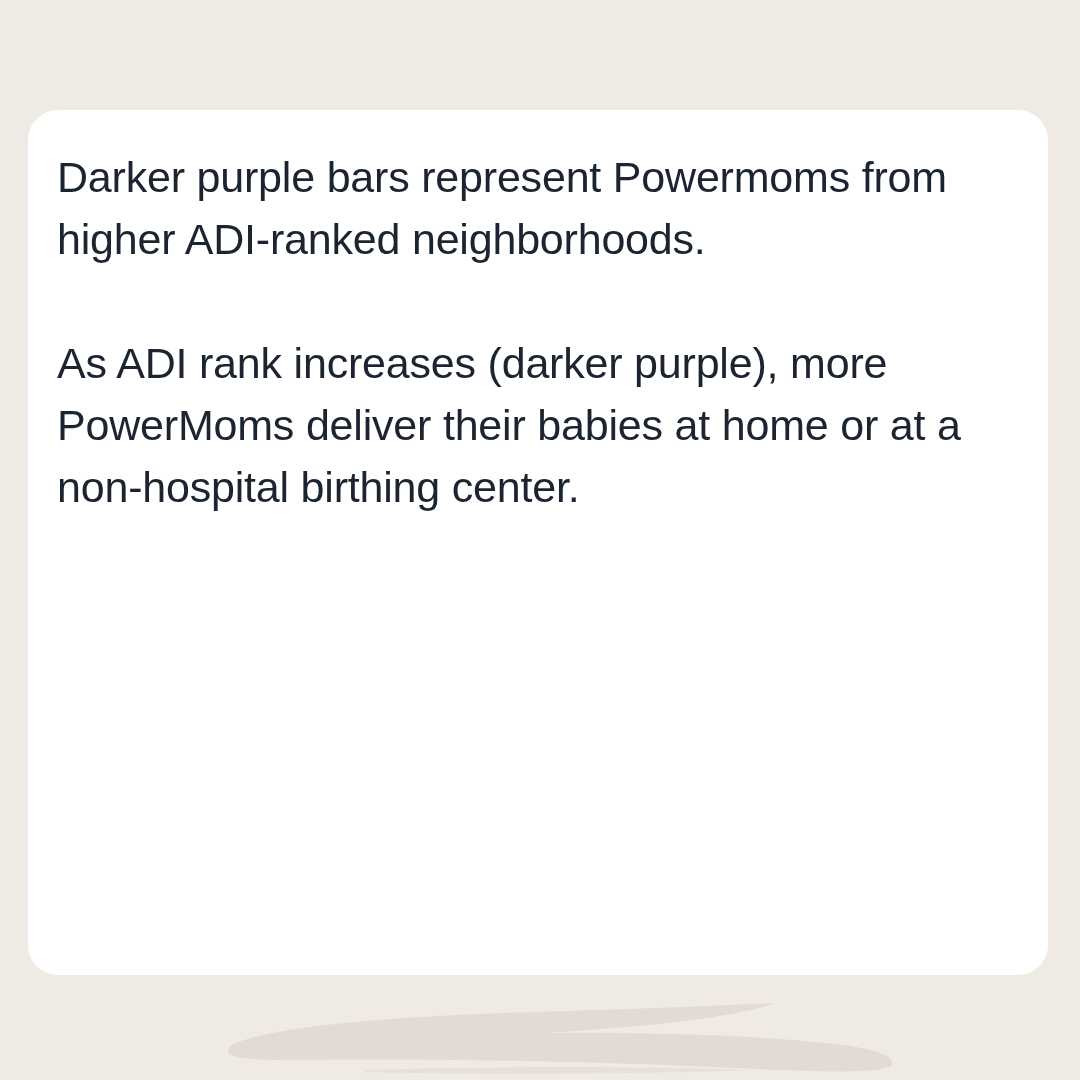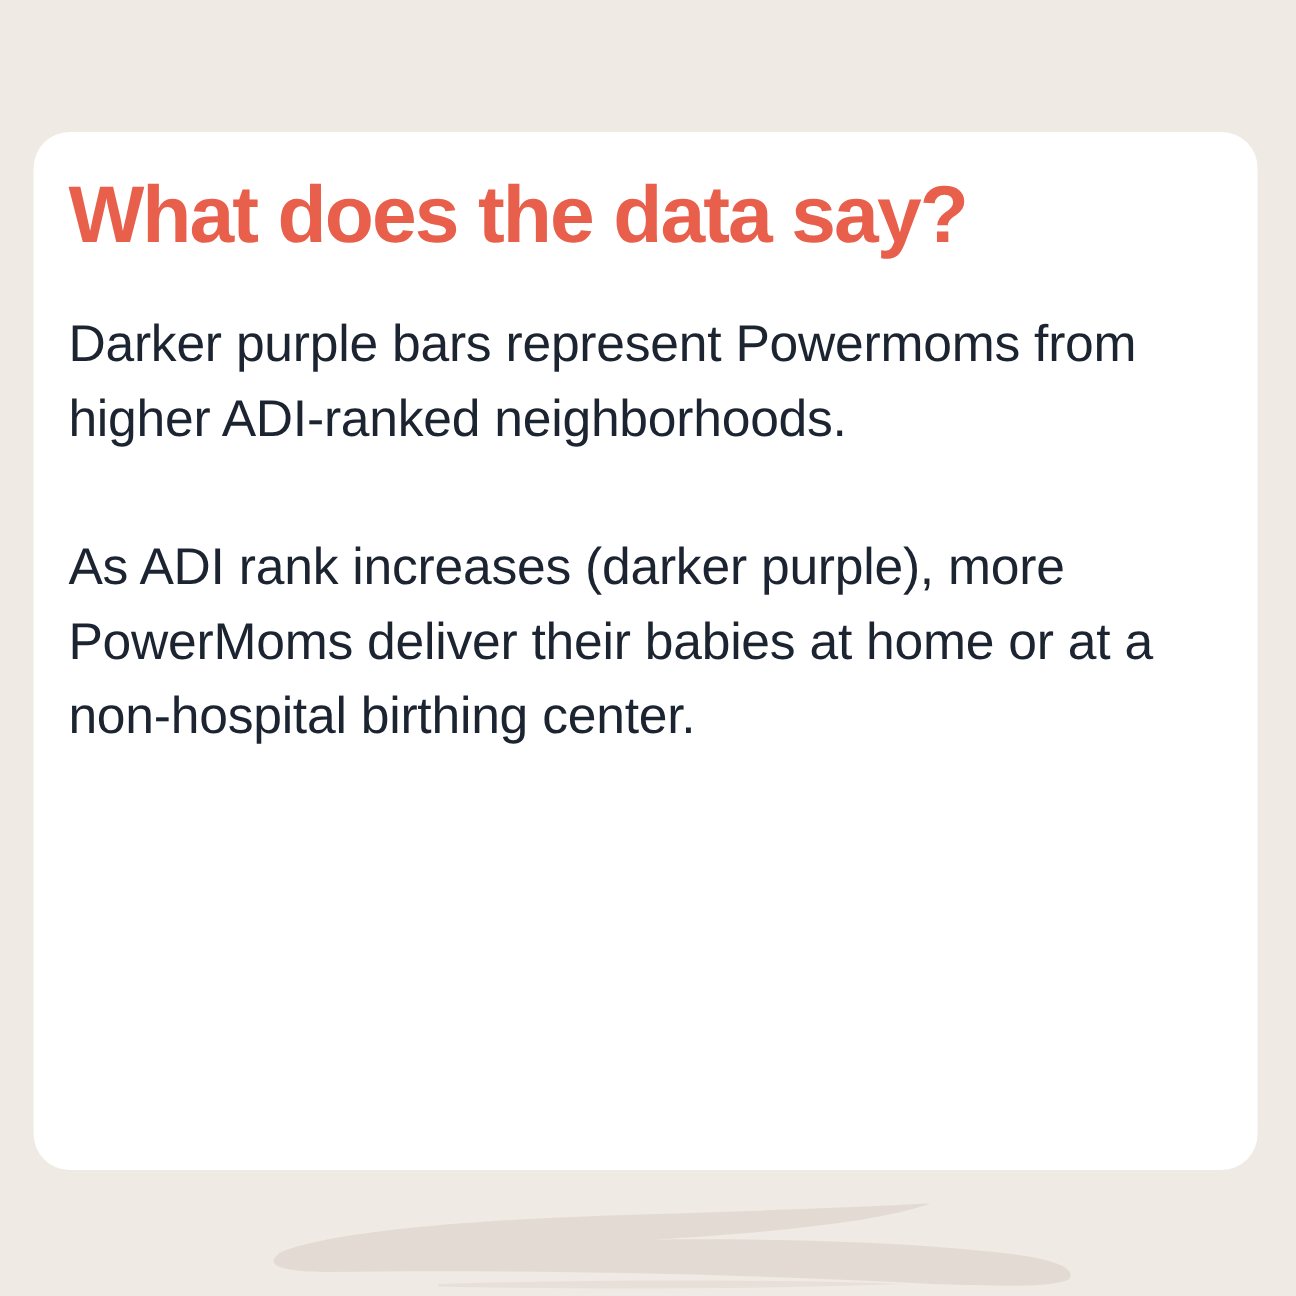--- a/index.html
+++ b/index.html
@@ -77,21 +77,20 @@
   <svg id="swoosh" viewBox="0 0 690 76" preserveAspectRatio="none" aria-hidden="true">
     <path d="M18 44 C 60 26, 180 16, 320 12 C 420 9, 500 6, 560 3
              C 520 18, 430 27, 330 33 C 410 32, 520 34, 600 42
              C 660 47, 683 56, 676 66 C 660 74, 600 72, 520 68
              C 380 61, 200 58, 60 60 C 26 60, 8 56, 14 48 Z" fill="#E3DBD3"></path>
     <path d="M150 70 C 280 66, 420 66, 540 70 C 430 74, 270 75, 150 72 Z" fill="#E8E0D8"></path>
   </svg>
 
   <div id="card">
 
-    <h1 id="page-title">What does the data say?</h1>
 
     <p class="body-paragraph">Darker purple bars represent Powermoms from higher ADI-ranked neighborhoods.</p>
 
 
     <p class="body-paragraph">As ADI rank increases (darker purple), more PowerMoms deliver their babies at home or at a non-hospital birthing center.</p>
 
   </div>
 </div>
 
 </body></html>

